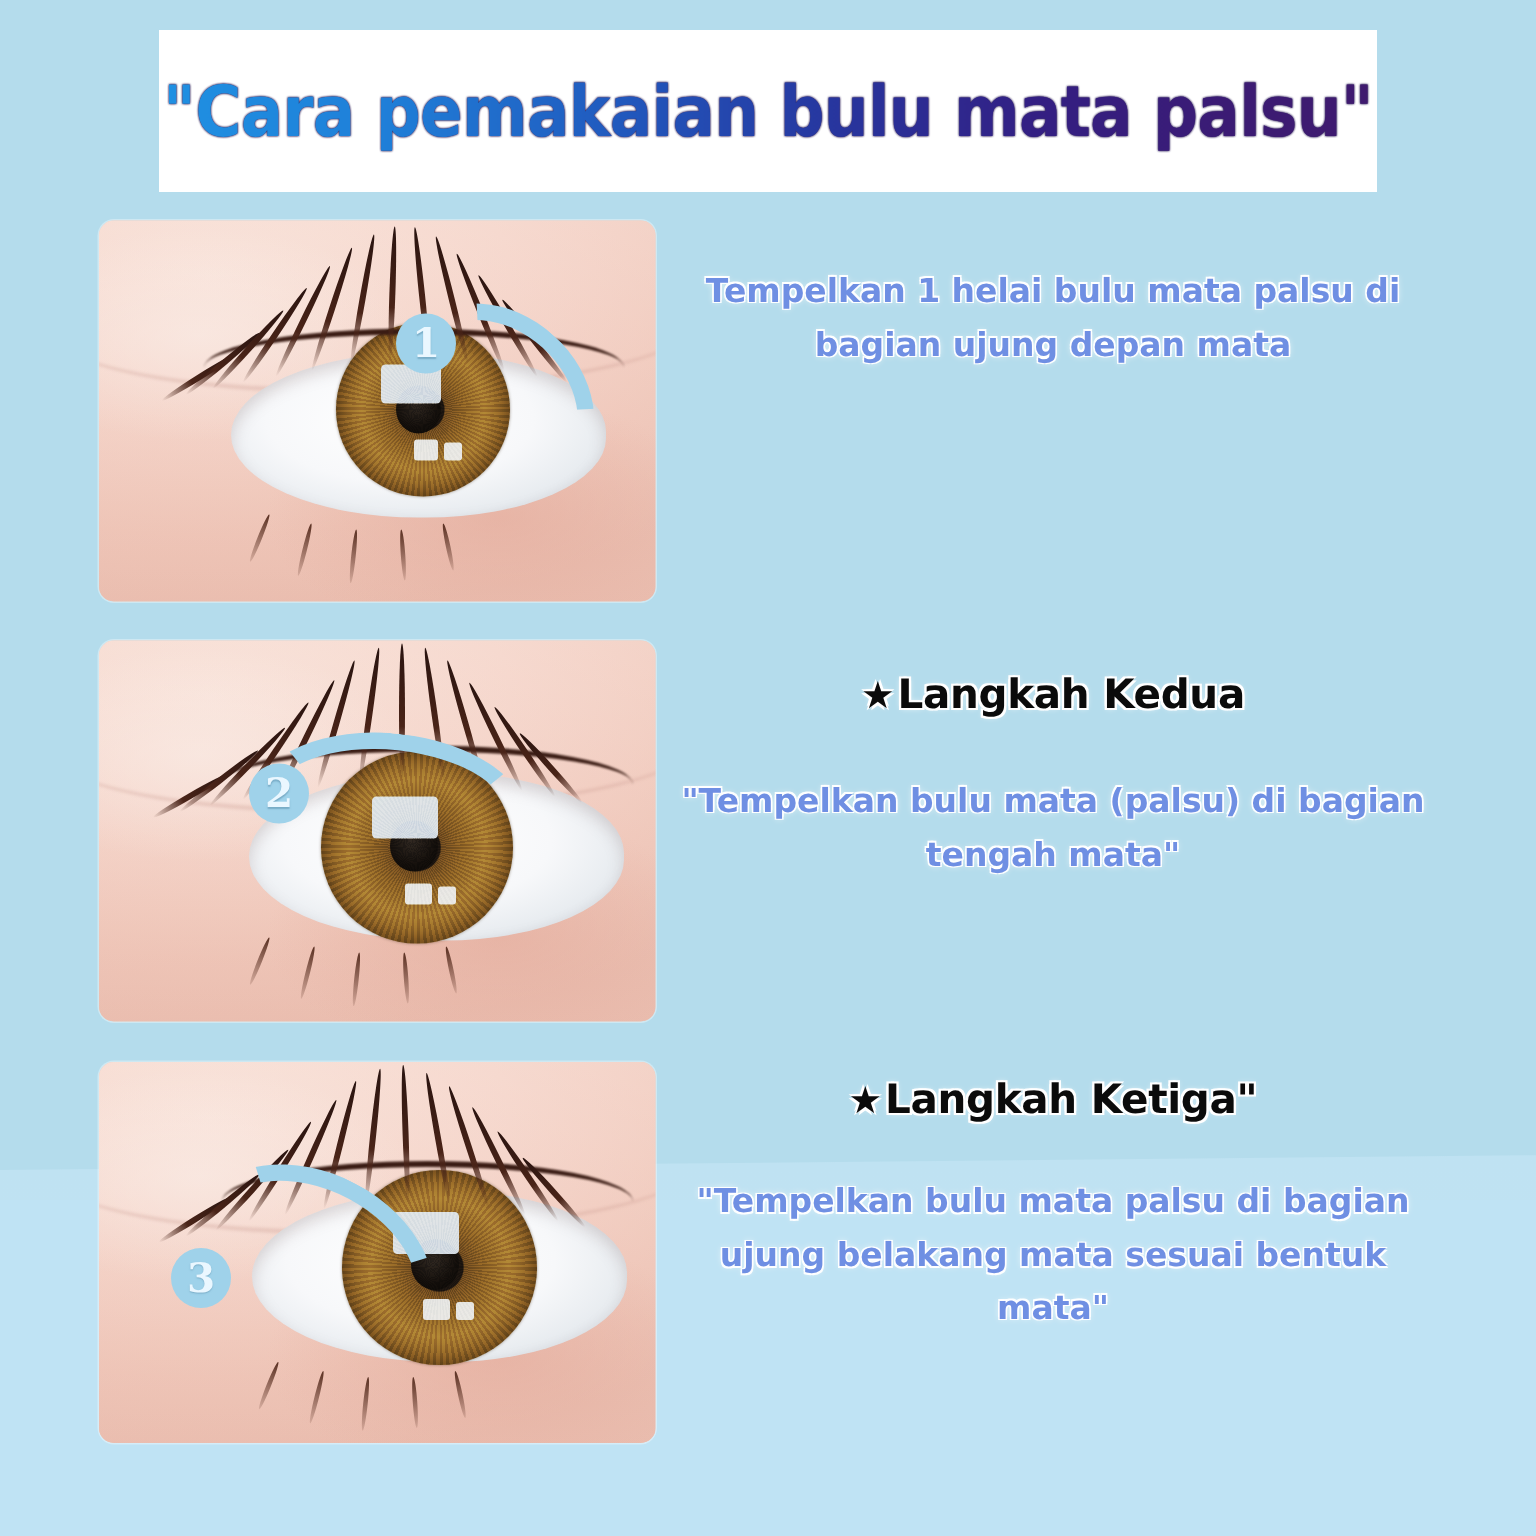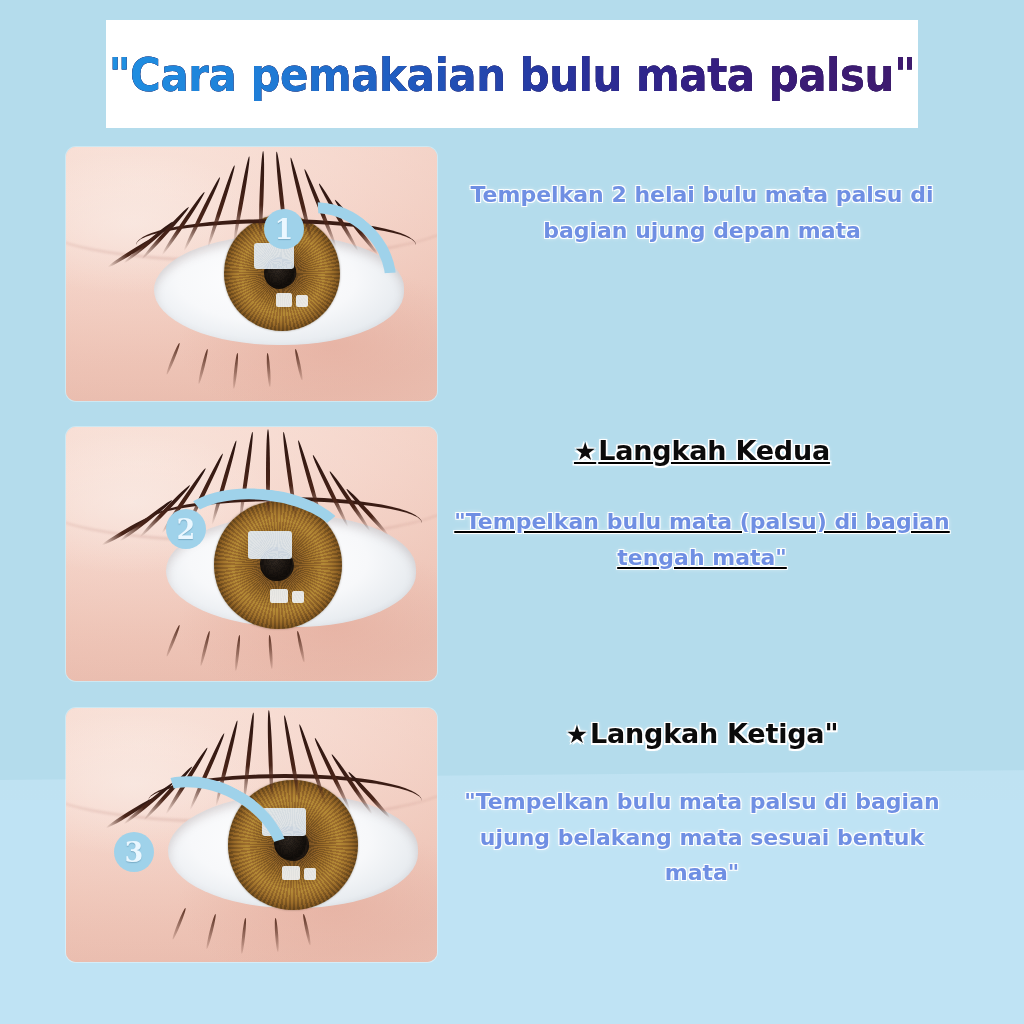--- a/index.html
+++ b/index.html
@@ -181,21 +181,21 @@
     font-size:22px;
     line-height:1.62;
     color:#6f8fe3;
     text-shadow:
       -1px -1px 0 rgba(255,255,255,.95), 1px -1px 0 rgba(255,255,255,.95),
       -1px 1px 0 rgba(255,255,255,.95), 1px 1px 0 rgba(255,255,255,.95),
       0 0 5px rgba(255,255,255,.75);
   }
   #step-text-1{top:22px;}
   #step-text-1 .step-body{margin-top:8px;}
-  #step-text-2{top:8px;text-decoration:underline;}
+  #step-text-2{top:21px;}
   #step-text-2 .step-body{margin-top:38px;}
   #step-text-3{top:10px;}
   #step-text-3 .step-body{margin-top:35px;}
 </style>
 </head>
 <body>
 
 <div id="page">
 
   <div id="bg-lower-band"></div>
@@ -245,21 +245,21 @@
         <div class="lower-lash" style="left:228px;top:202px;width:3px;height:32px;transform:rotate(-12deg);"></div>
 
         <div class="marker-arc" style="left:194px;top:62px;width:120px;height:92px;transform:rotate(42deg);"></div>
         <div class="marker-badge" style="left:198px;top:62px;">
           <span>1</span>
         </div>
       </div>
     </div>
 
     <div class="step-text" id="step-text-1">
-      <div class="step-body">Tempelkan 2 helai bulu mata palsu di bagian ujung depan mata</div>
+      <div class="step-body">Tempelkan 1 helai bulu mata palsu di bagian ujung depan mata</div>
     </div>
   </div>
 
   <div class="step-row" id="step-row-2">
 
     <div class="photo-card">
       <div class="eye-photo">
         <div class="skin"></div>
         <div class="skin-shade"></div>
         <div class="lid-crease"></div>

